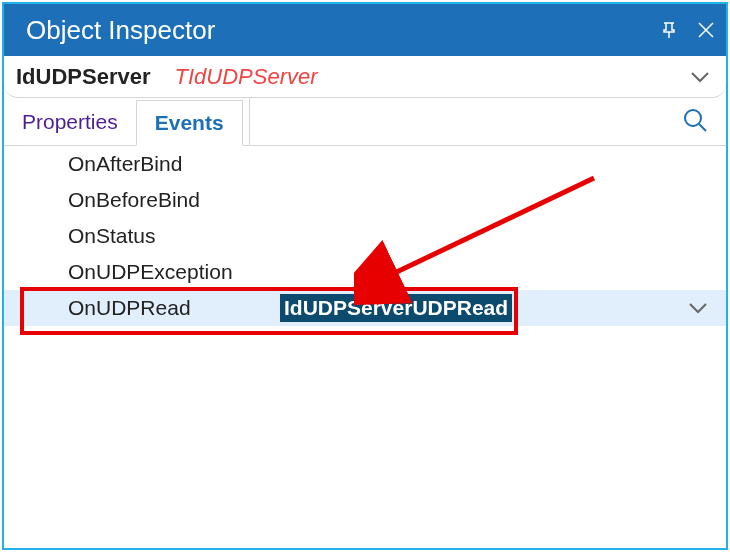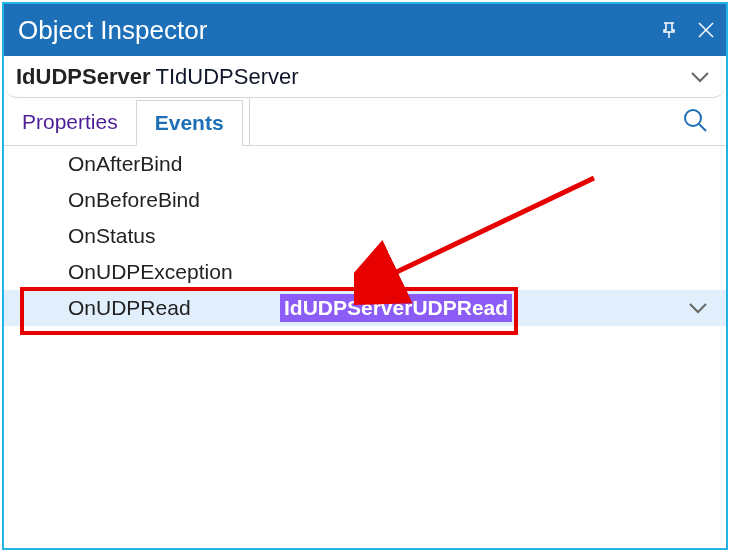--- a/index.html
+++ b/index.html
@@ -18,21 +18,21 @@
     margin: 2px;
     position: relative;
     background: #fff;
   }
   .titlebar {
     background: #1d6fb8;
     color: #fff;
     height: 52px;
     display: flex;
     align-items: center;
-    padding-left: 14px;
+    padding-left: 22px;
     font-size: 26px;
     font-weight: 300;
     position: relative;
   }
   .titlebar .controls {
     position: absolute;
     right: 10px;
     top: 0;
     height: 100%;
     display: flex;
@@ -45,21 +45,21 @@
     height: 42px;
     display: flex;
     align-items: center;
     padding-left: 12px;
     font-size: 22px;
     border-bottom: 1px solid #d5d5d5;
     position: relative;
     border-radius: 14px;
   }
   .object-row .obj-name { color: #222; font-weight: 600; }
-  .object-row .obj-type { color: #0f172a; margin-left: 5px; }
+  .object-row .obj-type { color: #ef4444; margin-left: 24px; font-style: italic; }
   .object-row .chevron {
     position: absolute;
     right: 16px;
     color: #666;
   }
   .tabs-row {
     height: 48px;
     display: flex;
     align-items: stretch;
     border-bottom: 1px solid #d5d5d5;
@@ -111,21 +111,21 @@
     padding-left: 28px;
     color: #222;
     width: 200px;
   }
   .event-row.selected {
     background: #e1eefb;
     gap: 40px;
   }
   .event-row.selected .ev-name { width: 200px; }
   .event-row .ev-value {
-    background: #8b5cf6;
+    background: #0c4a6e;
     color: #fff;
     padding: 2px 4px;
     font-weight: 600;
   }
   .event-row .row-chevron {
     margin-left: auto;
     margin-right: 18px;
     color: #666;
   }
   

